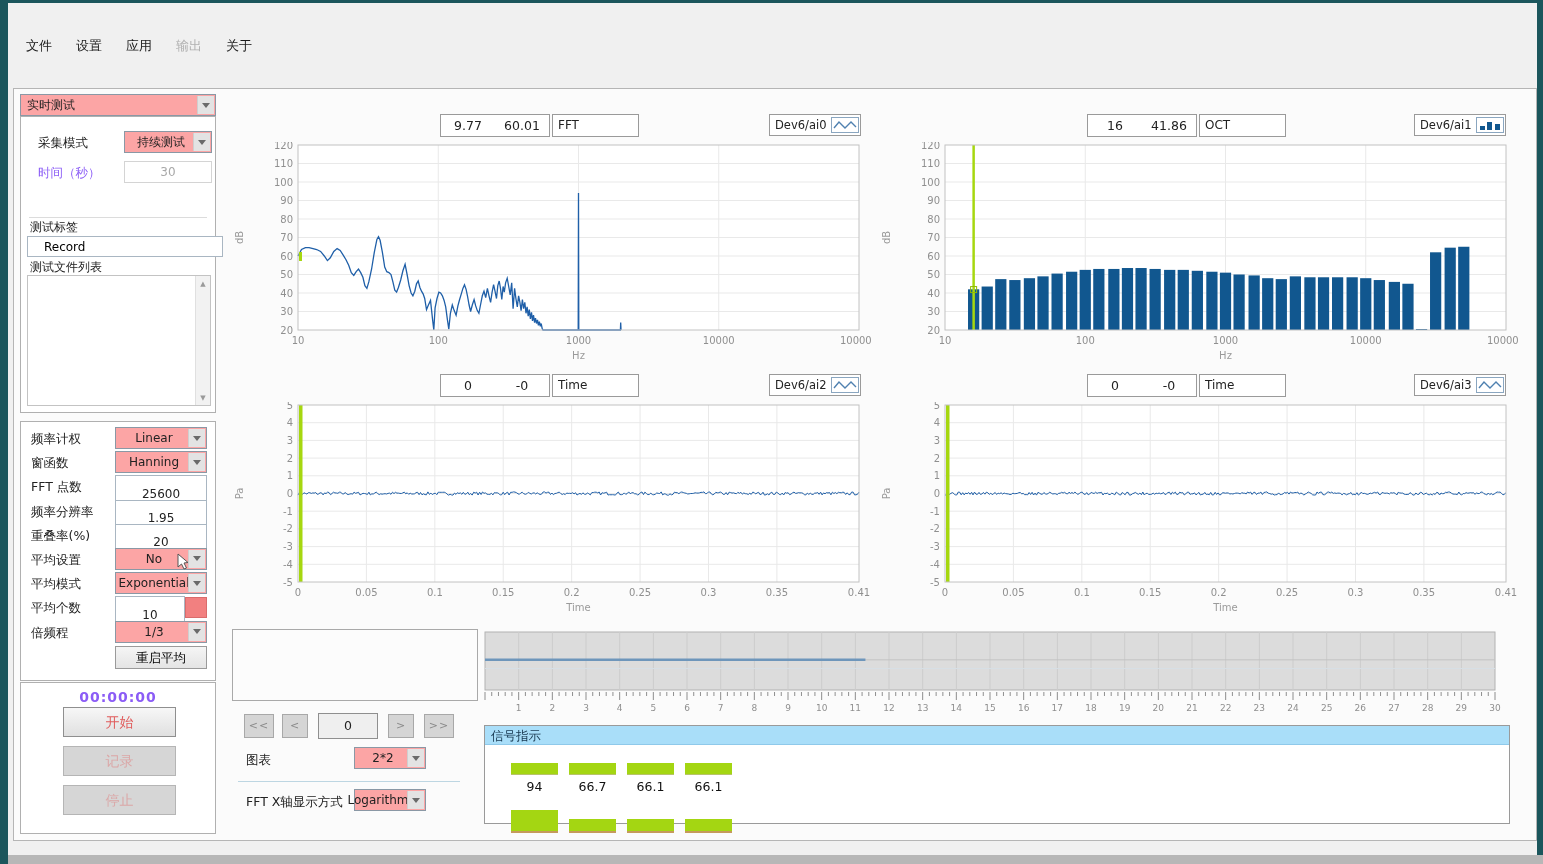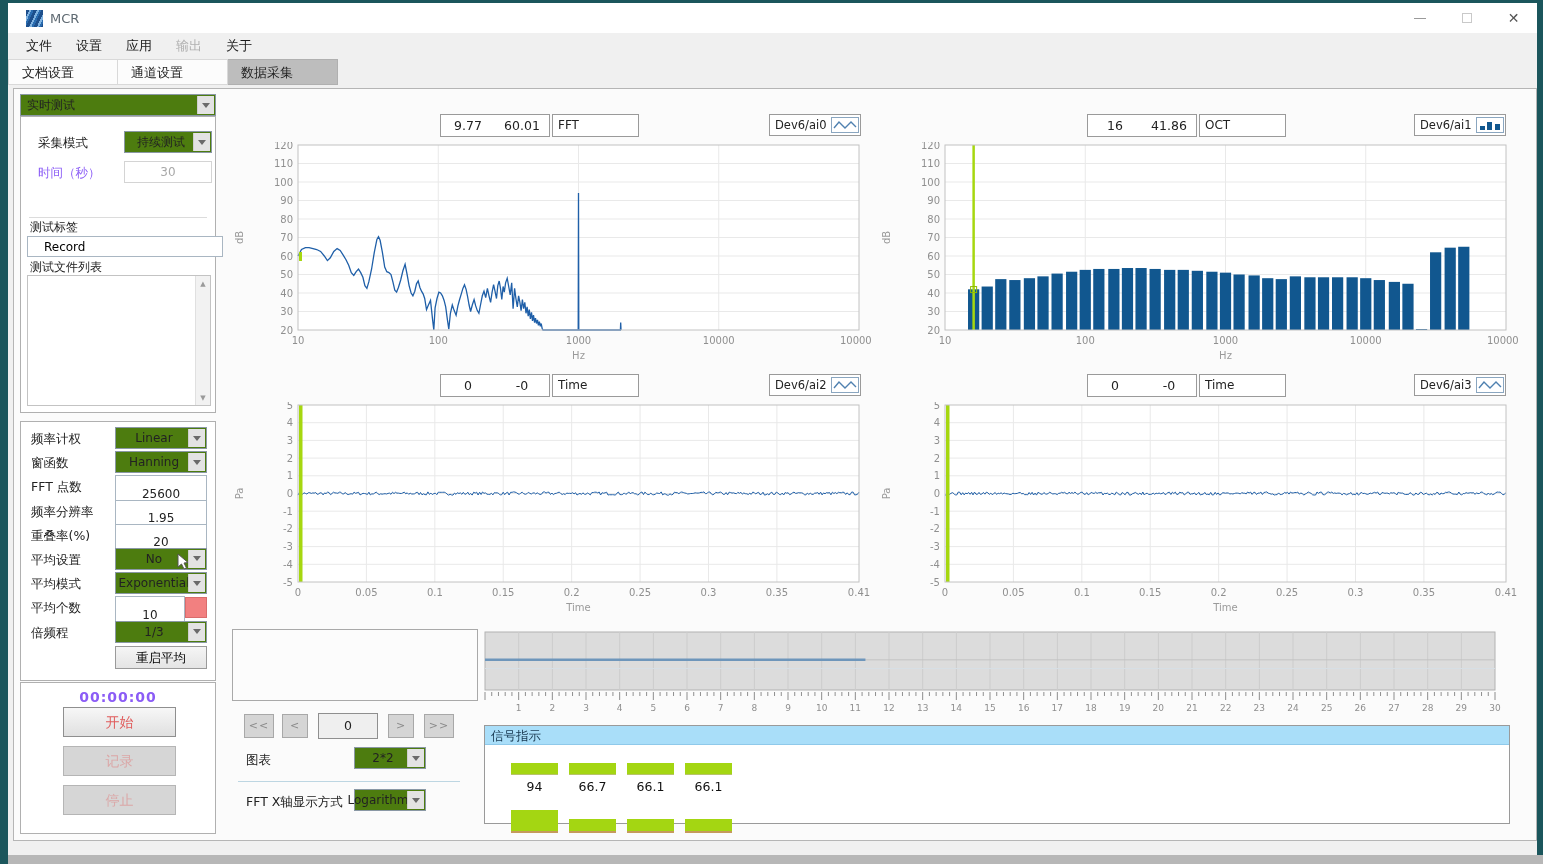--- a/index.html
+++ b/index.html
@@ -34,21 +34,21 @@
   .tab { width:110px; height:26px; line-height:25px; padding-left:13px; font-size:13px;
     background:#fcfcfc; border:1px solid #d9d9d9; border-left:none; color:#222; }
   .tab:first-child { border-left:1px solid #d9d9d9; }
   .tab.active { background:#bdbdbd; border-color:#b0b0b0; }
 
   
   .main { position:absolute; left:5px; top:85px; width:1524px; height:753px;
     background:#fbfbfb; border:1px solid #b5b5b5; }
 
   
-  .combo { position:relative; background:#4d7c0f; border:1px solid #8a98a5; height:22px;
+  .combo { position:relative; background:#fca5a5; border:1px solid #8a98a5; height:22px;
     display:flex; align-items:center; justify-content:center; font-size:12px; }
   .combo .dd { position:absolute; right:1px; top:1px; bottom:1px; width:17px; background:#e3e3e3;
     border-left:1px solid #cfcfcf; display:flex; align-items:center; justify-content:center; }
   .dd-tri { width:0; height:0; border-left:4px solid transparent; border-right:4px solid transparent; border-top:5px solid #6a6a6a; }
   .realtime-combo { position:absolute; left:6px; top:5px; width:196px; }
   .realtime-combo .cv { position:absolute; left:6px; }
   .gbox { position:absolute; left:6px; width:196px; background:#ffffff; border:1px solid #b0b0b0; }
   #group1 { top:27px; height:297px; }
   #group2 { top:332px; height:260px; }
   #group3 { top:593px; height:152px; }
@@ -124,49 +124,29 @@
 
   .mouse-cursor { position:absolute; left:163px; top:464px; z-index:5; }
 </style>
 </head>
 <body>
 
 <div class="bottom-strip"></div>
 
 <div class="window">
 
-  <div class="titlebar">
-    <div class="app-icon"></div>
-    <div class="app-title">MCR</div>
-    <div class="win-controls">
-      <div class="win-btn">
-          <span class="ic-min"></span>
-        </div>
-      <div class="win-btn">
-          <span class="ic-max"></span>
-        </div>
-      <div class="win-btn">
-          <span class="ic-close">✕</span>
-        </div>
-    </div>
-  </div>
 
   <div class="menubar" id="menubar">
       <div class="menu-item">文件</div>
       <div class="menu-item">设置</div>
       <div class="menu-item">应用</div>
       <div class="menu-item disabled">输出</div>
       <div class="menu-item">关于</div>
     </div>
 
-  <div class="tabbar" id="tabbar">
-      <div class="tab">文档设置</div>
-      <div class="tab">通道设置</div>
-      <div class="tab active">数据采集</div>
-    </div>
 
   <div class="main">
 
     <div class="combo realtime-combo">
       <span class="cv">实时测试</span>
       <span class="dd">
           <span class="dd-tri"></span>
         </span>
     </div>
 

